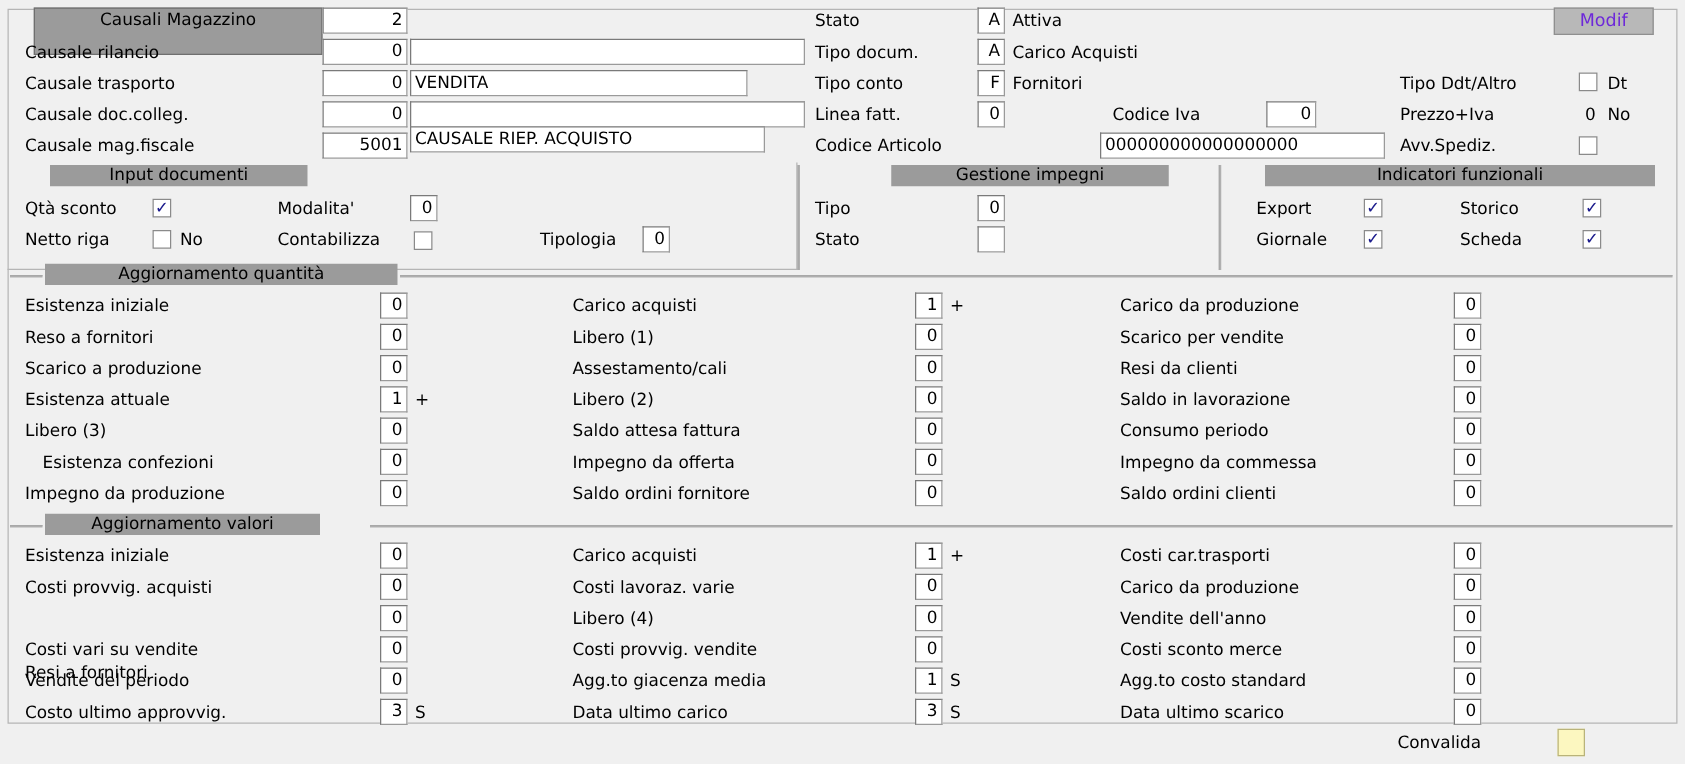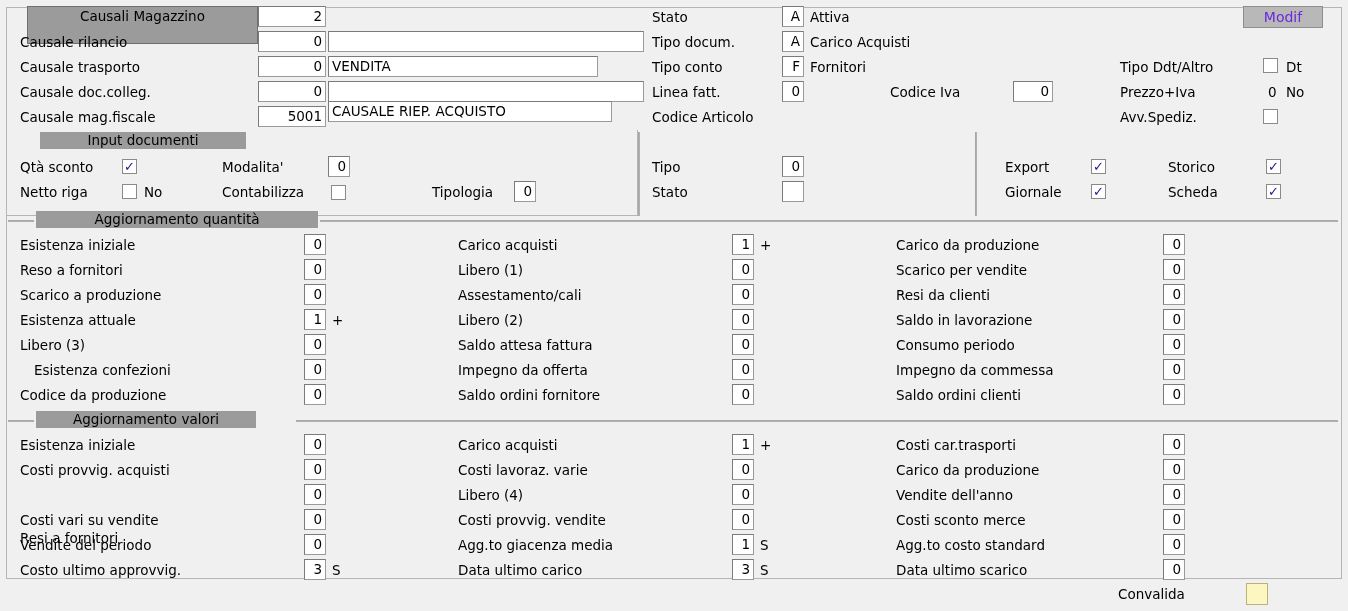--- a/index.html
+++ b/index.html
@@ -164,20 +164,21 @@
   <div class="lbl" style="left:652px; top:58px;">Tipo conto</div>
   <div class="fld num" style="left:782px; top:56px; width:22px;">F</div>
   <div class="lbl" style="left:810px; top:58px;">Fornitori</div>
 
   <div class="lbl" style="left:652px; top:83px;">Linea fatt.</div>
   <div class="fld num" style="left:782px; top:81px; width:22px;">0</div>
   <div class="lbl" style="left:890px; top:83px;">Codice Iva</div>
   <div class="fld num" style="left:1013px; top:81px; width:40px;">0</div>
 
   <div class="lbl" style="left:652px; top:108px;">Codice Articolo</div>
+  <div class="fld txt" style="left:880px; top:106px; width:228px;">000000000000000000</div>
 
   <div class="lbl" style="left:1120px; top:58px;">Tipo Ddt/Altro</div>
   <div class="chk" style="left:1263px; top:58px;">
       <span class="mark"></span>
     </div>
   <div class="suffix" style="left:1286px; top:58px;">Dt</div>
 
   <div class="lbl" style="left:1120px; top:83px;">Prezzo+Iva</div>
   <div class="lbl" style="left:1268px; top:83px;">0</div>
   <div class="suffix" style="left:1286px; top:83px;">No</div>
@@ -185,20 +186,22 @@
   <div class="lbl" style="left:1120px; top:108px;">Avv.Spediz.</div>
   <div class="chk" style="left:1263px; top:109px;">
       <span class="mark"></span>
     </div>
 
   <div class="frame" style="left:6px; top:130px; width:632px; height:86px; border-left:none; border-top:none; border-right:1px solid #b5b5b5; border-bottom:1px solid #b5b5b5;"></div>
   <div class="vr" style="left:638px; top:132px; height:84px;"></div>
   <div class="vr" style="left:975px; top:132px; height:84px;"></div>
 
   <div class="section-title" style="left:40px; top:132px; width:206px;">Input documenti</div>
+  <div class="section-title" style="left:713px; top:132px; width:222px;">Gestione impegni</div>
+  <div class="section-title" style="left:1012px; top:132px; width:312px;">Indicatori funzionali</div>
 
   <div class="lbl" style="left:20px; top:158px;">Qtà sconto</div>
   <div class="chk" style="left:122px; top:159px;">
       <span class="mark">✓</span>
     </div>
   <div class="lbl" style="left:222px; top:158px;">Modalita'</div>
   <div class="fld num" style="left:328px; top:156px; width:22px;">0</div>
 
   <div class="lbl" style="left:20px; top:183px;">Netto riga</div>
   <div class="chk" style="left:122px; top:184px;">
@@ -245,21 +248,21 @@
   <div class="fld num" style="left:304px; top:259px; width:22px;">0</div>
   <div class="lbl" style="left:20px; top:286px;">Scarico a produzione</div>
   <div class="fld num" style="left:304px; top:284px; width:22px;">0</div>
   <div class="lbl" style="left:20px; top:311px;">Esistenza attuale</div>
   <div class="fld num" style="left:304px; top:309px; width:22px;">1</div>
   <div class="suffix" style="left:332px; top:311px;">+</div>
   <div class="lbl" style="left:20px; top:336px;">Libero (3)</div>
   <div class="fld num" style="left:304px; top:334px; width:22px;">0</div>
   <div class="lbl" style="left:34px; top:361px;">Esistenza confezioni</div>
   <div class="fld num" style="left:304px; top:359px; width:22px;">0</div>
-  <div class="lbl" style="left:20px; top:386px;">Codice da produzione</div>
+  <div class="lbl" style="left:20px; top:386px;">Impegno da produzione</div>
   <div class="fld num" style="left:304px; top:384px; width:22px;">0</div>
 
   <div class="lbl" style="left:458px; top:236px;">Carico acquisti</div>
   <div class="fld num" style="left:732px; top:234px; width:22px;">1</div>
   <div class="suffix" style="left:760px; top:236px;">+</div>
   <div class="lbl" style="left:458px; top:261px;">Libero (1)</div>
   <div class="fld num" style="left:732px; top:259px; width:22px;">0</div>
   <div class="lbl" style="left:458px; top:286px;">Assestamento/cali</div>
   <div class="fld num" style="left:732px; top:284px; width:22px;">0</div>
   <div class="lbl" style="left:458px; top:311px;">Libero (2)</div>

